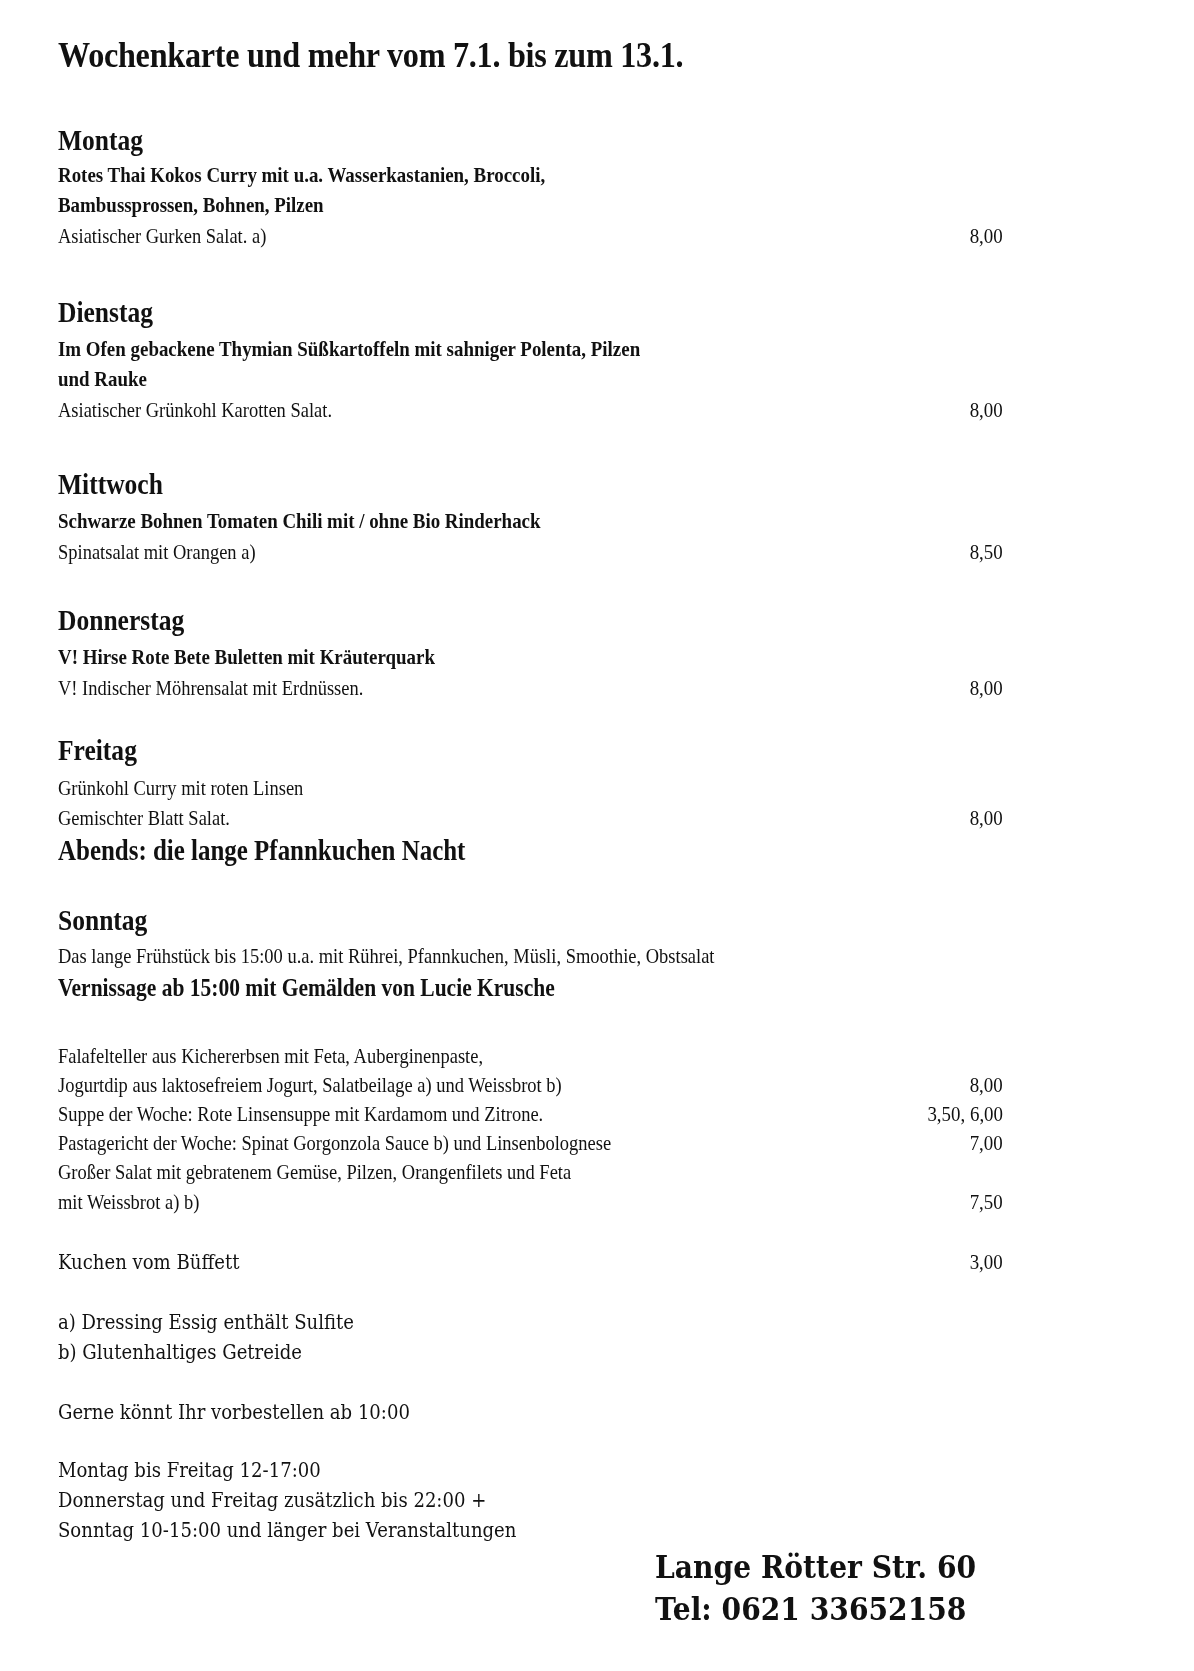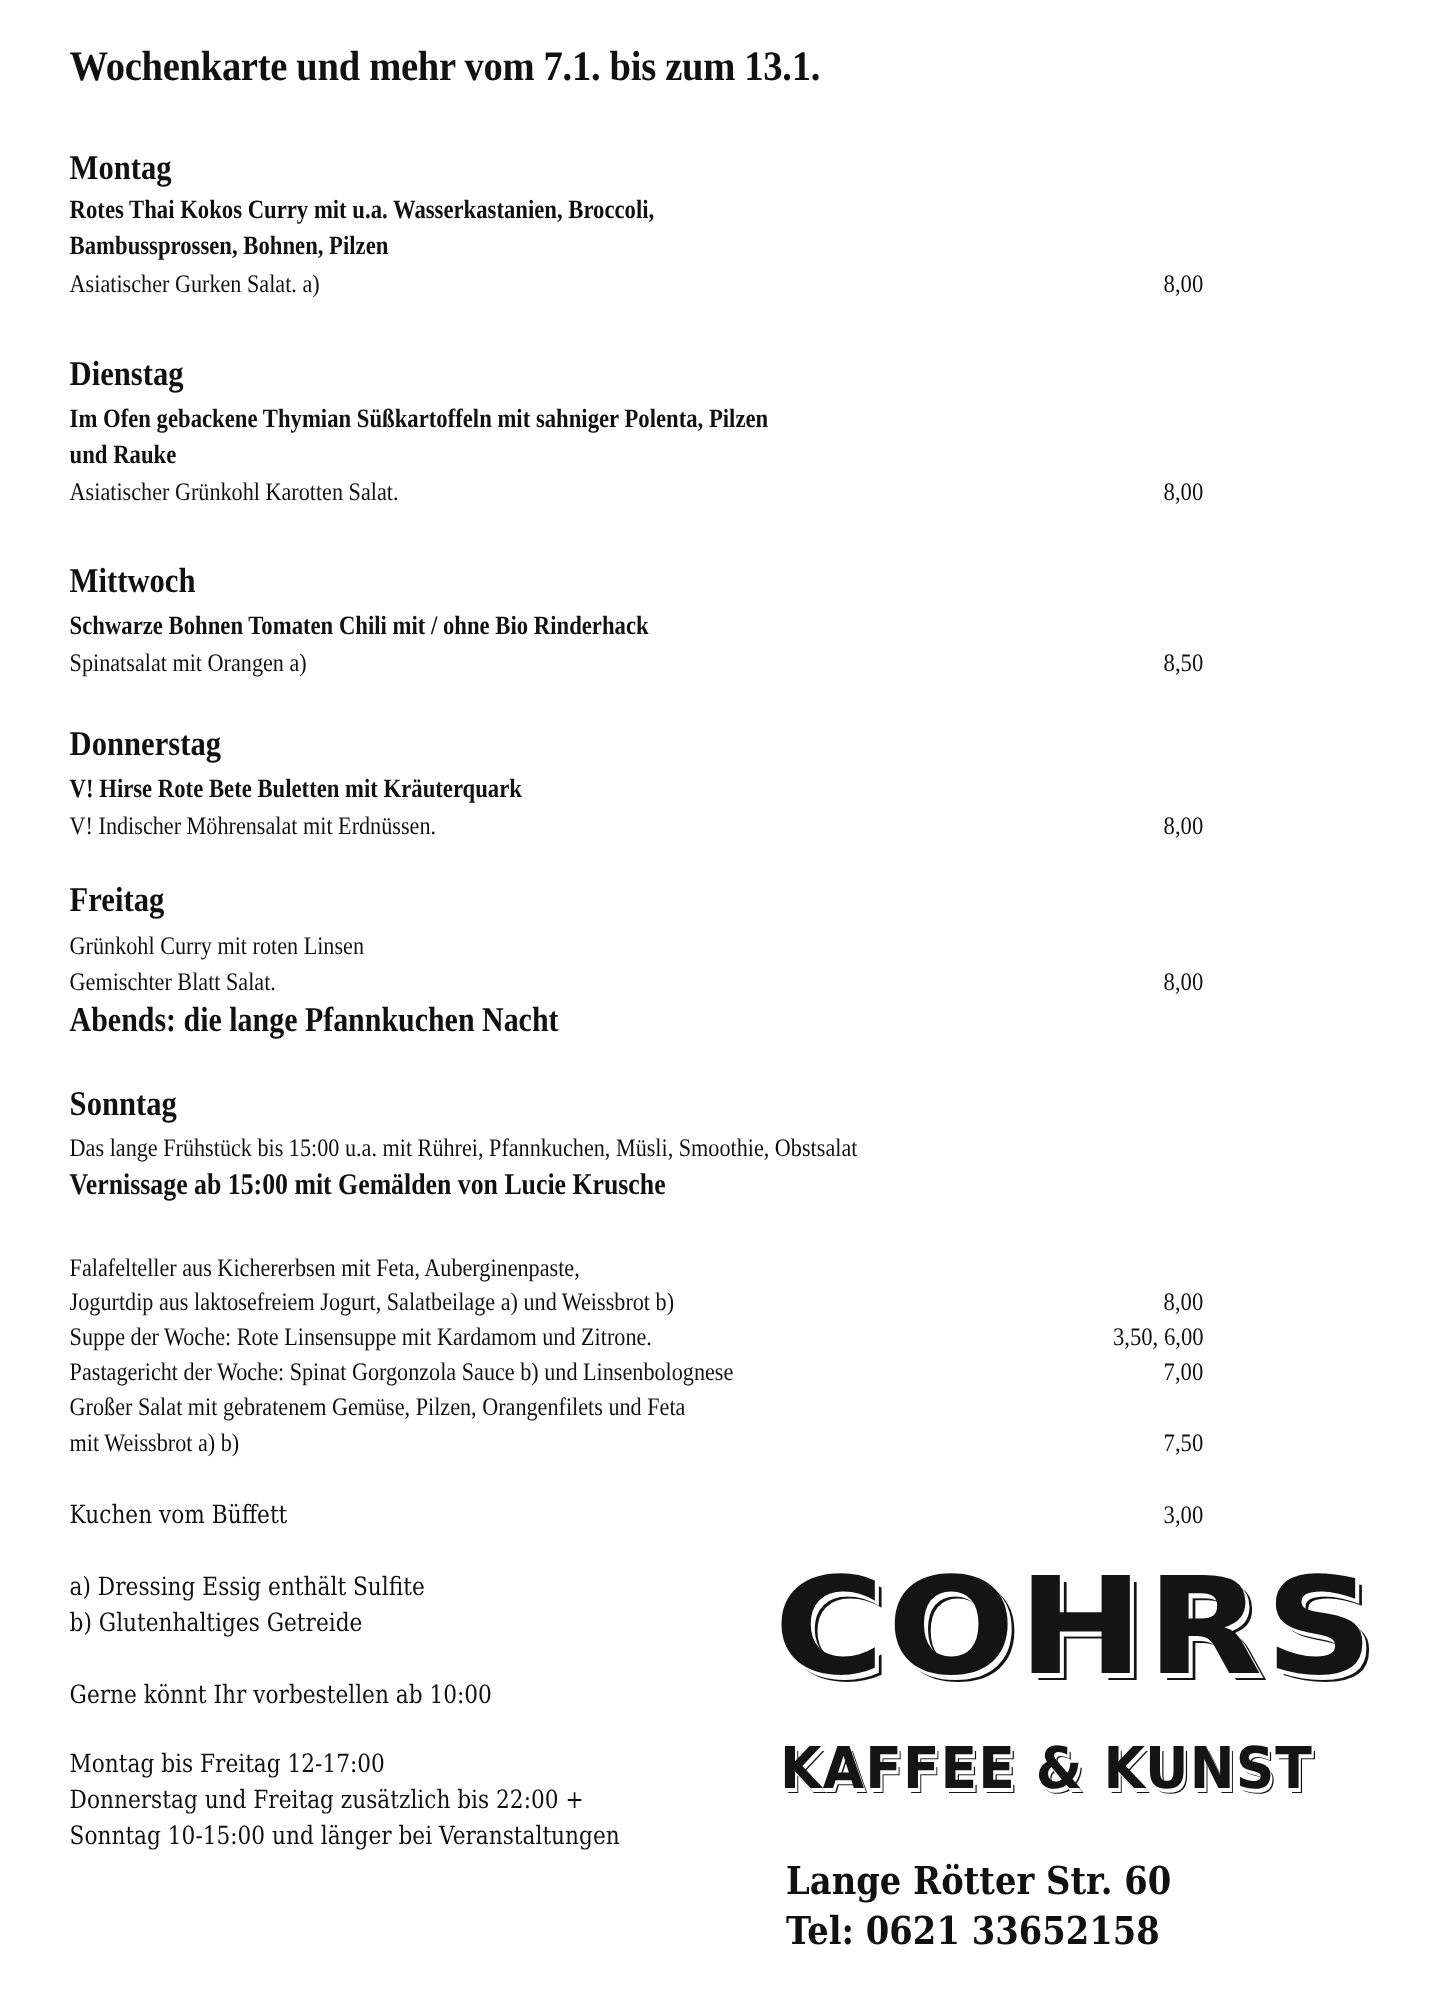--- a/index.html
+++ b/index.html
@@ -128,21 +128,17 @@
   <div class="abs price" style="top:1250px">3,00</div>
 
   <div class="abs note" style="top:1310px">a) Dressing Essig enthält Sulfite</div>
   <div class="abs note" style="top:1340px">b) Glutenhaltiges Getreide</div>
   <div class="abs note" style="top:1400px">Gerne könnt Ihr vorbestellen ab 10:00</div>
 
   <div class="abs note" style="top:1458px">Montag bis Freitag 12-17:00</div>
   <div class="abs note" style="top:1488px">Donnerstag und Freitag zusätzlich bis 22:00 +</div>
   <div class="abs note" style="top:1518px">Sonntag 10-15:00 und länger bei Veranstaltungen</div>
 
-  <div class="logo">
-    <div class="logo-main">COHRS</div>
-    <div class="logo-sub">KAFFEE &amp; KUNST</div>
-  </div>
 
   <div class="abs addr" style="top:1548px">Lange Rötter Str. 60</div>
   <div class="abs addr" style="top:1590px">Tel: 0621 33652158</div>
 
 </div>
 
 </body></html>

